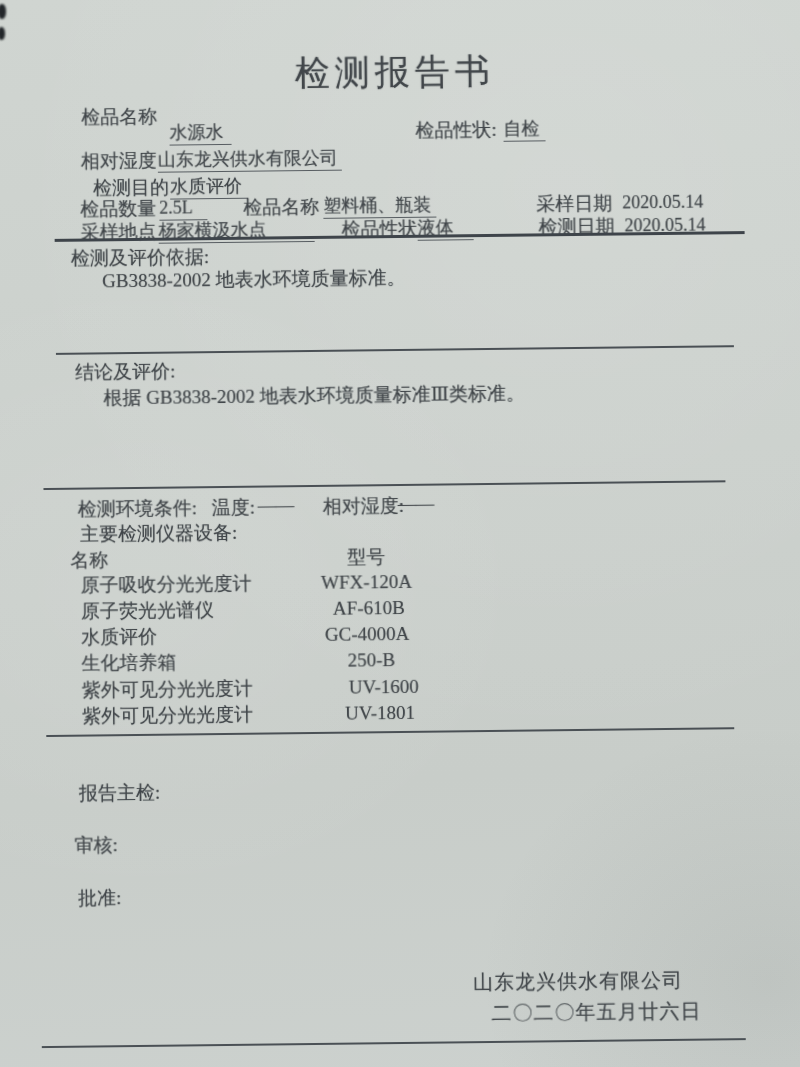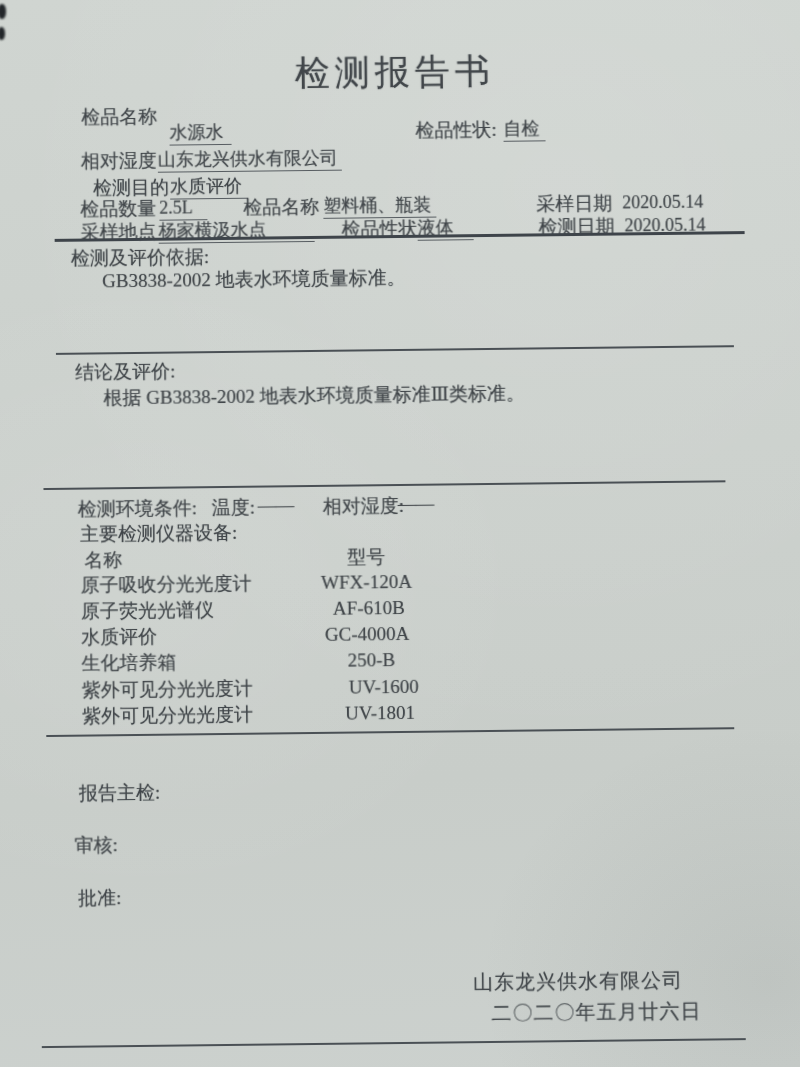--- a/index.html
+++ b/index.html
@@ -90,21 +90,21 @@
 
     <div class="rule" style="left:44px;top:484px;width:682px;height:2px"></div>
 
     <span class="txt" style="left:78px;top:494px">检测环境条件:</span>
     <span class="txt" style="left:212px;top:494px">温度:</span>
     <span class="txt dash" style="left:258px;top:492px">——</span>
     <span class="txt" style="left:323px;top:494px">相对湿度:</span>
     <span class="txt dash" style="left:398px;top:492px">——</span>
 
     <span class="txt" style="left:80px;top:519px">主要检测仪器设备:</span>
-    <span class="txt" style="left:84px;top:545px">名称</span>
+    <span class="txt" style="left:70px;top:545px">名称</span>
     <span class="txt model" style="left:296px;top:545px">型号</span>
 
     <span class="txt" style="left:80px;top:570px">原子吸收分光光度计</span>
     <span class="txt model" style="left:296px;top:570px">WFX-120A</span>
 
     <span class="txt" style="left:80px;top:596px">原子荧光光谱仪</span>
     <span class="txt model" style="left:298px;top:596px">AF-610B</span>
 
     <span class="txt" style="left:80px;top:622px">水质评价</span>
     <span class="txt model" style="left:296px;top:622px">GC-4000A</span>

